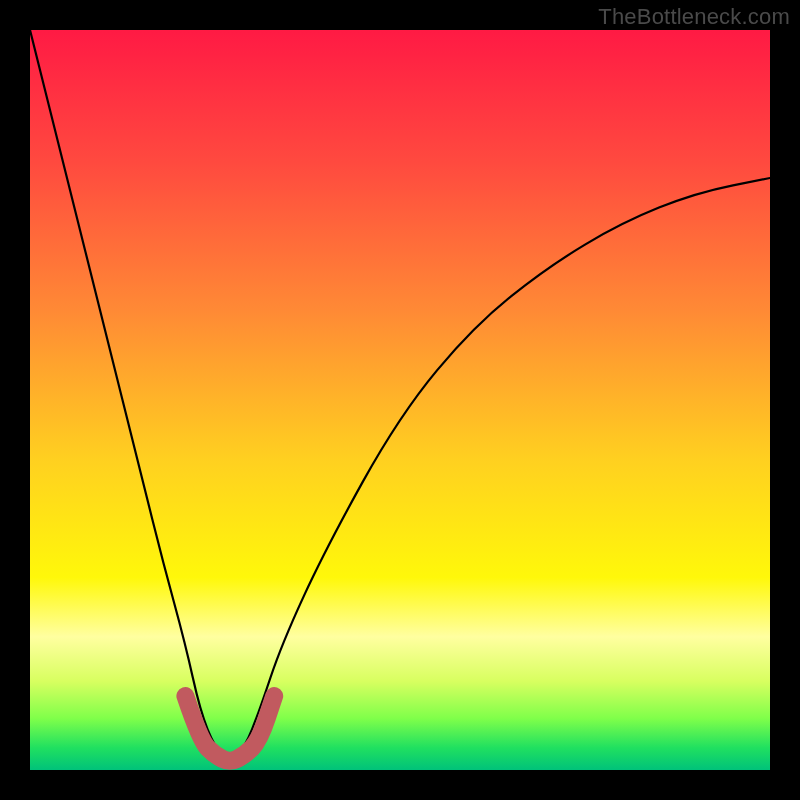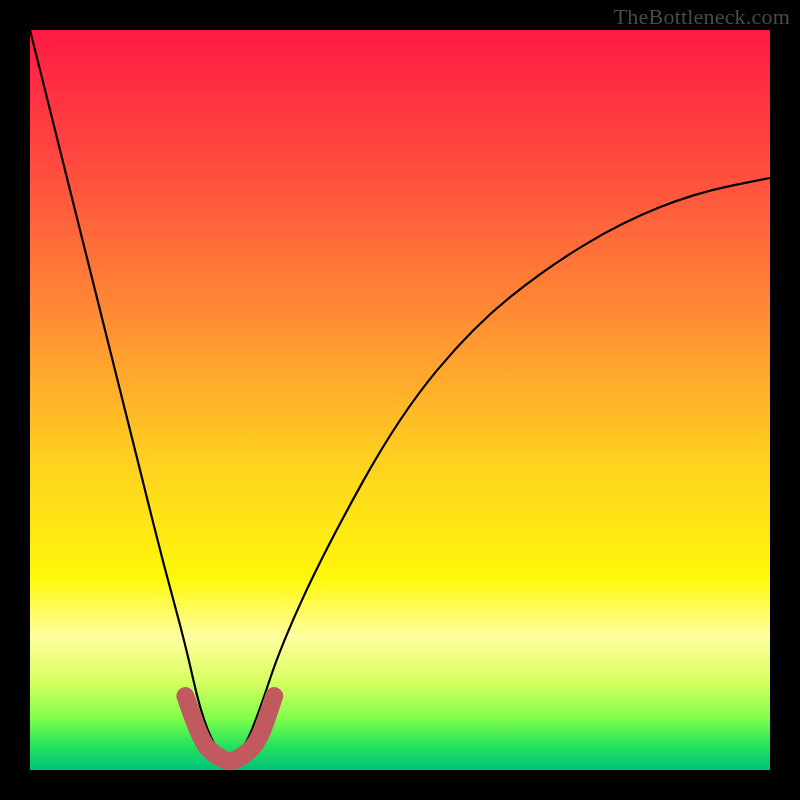--- a/index.html
+++ b/index.html
@@ -22,21 +22,21 @@
     position: absolute;
     left: 0;
     top: 0;
     width: 100%;
     height: 100%;
   }
   .watermark {
     position: absolute;
     top: 4px;
     right: 10px;
-    font-family: Liberation Serif, serif;
+    font-family: Liberation Sans, sans-serif;
     font-size: 22px;
     font-weight: 500;
     color: #4a4a4a;
     letter-spacing: 0.2px;
     z-index: 10;
     text-align: right;
   }
   svg.curves {
     position: absolute;
     left: 0; top: 0;

